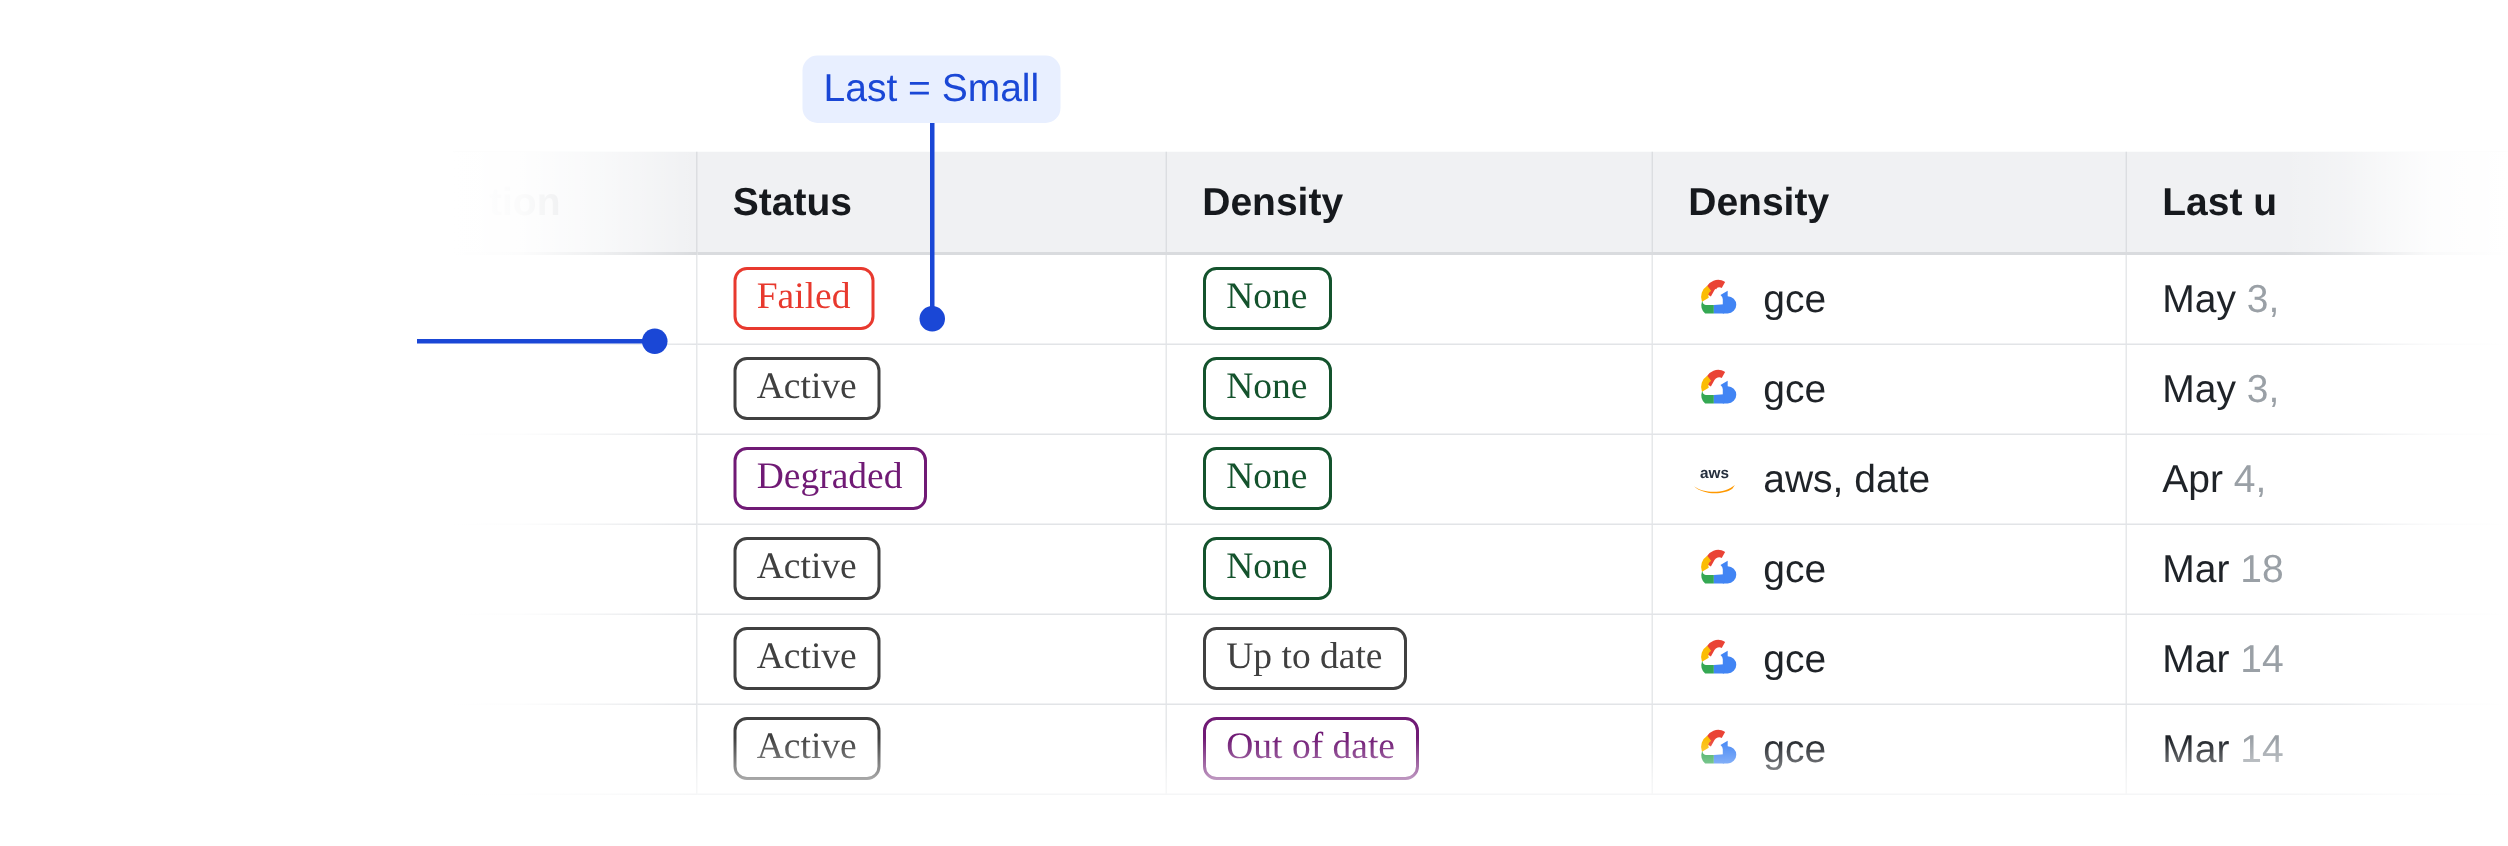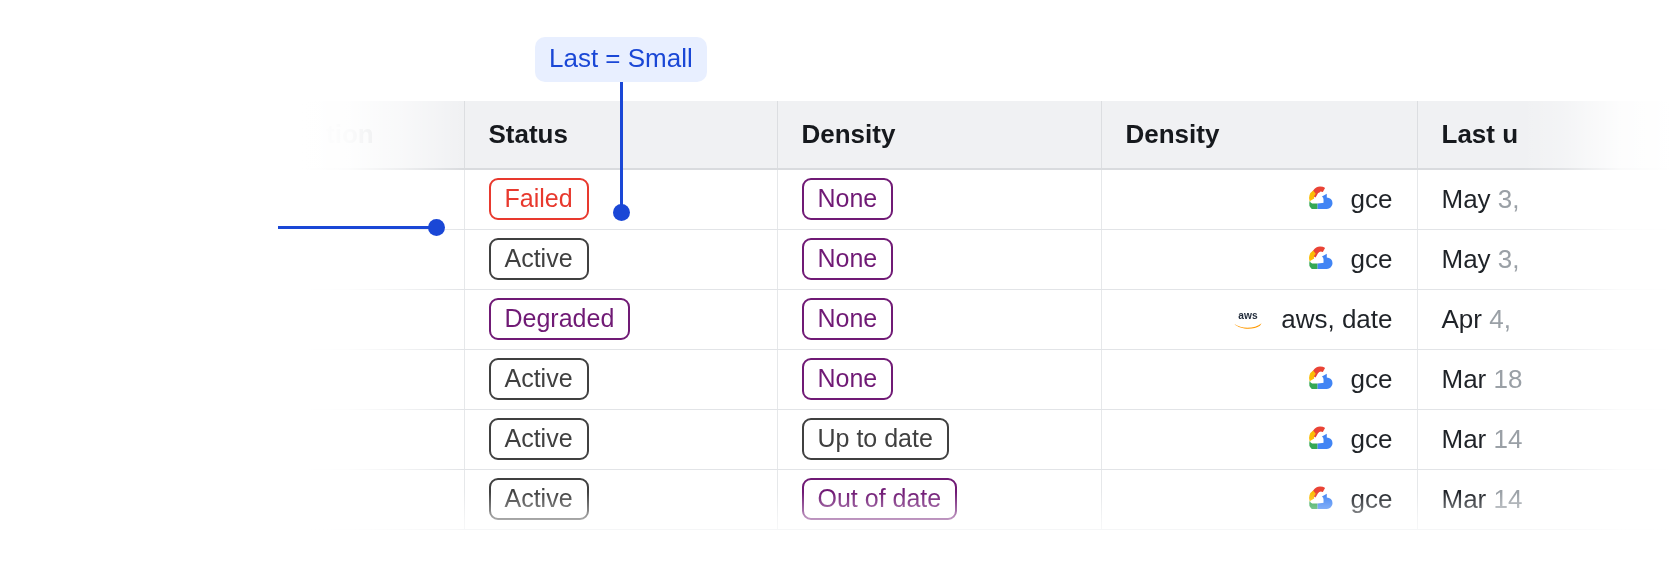--- a/index.html
+++ b/index.html
@@ -61,29 +61,30 @@
   
   .pill {
     display: inline-block;
     border: 2px solid currentColor;
     border-radius: 9px;
     padding: 4px 14px 6px;
     font-size: 25px;
     line-height: 1.12;
     background: #fff;
     white-space: nowrap;
+    font-family: Liberation Serif, serif;
   }
   .pill.red    { color: #e8392e; }
   .pill.green  { color: #404040; }
   .pill.orange { color: #701a75; }
-  .pill.grey   { color: #701a75; }
+  .pill.grey   { color: #14532d; }
   .pill.grey, .pill.red, .pill.green, .pill.orange { }
 
   
-  .prov { display: flex; align-items: center; gap: 16px; justify-content: flex-end; }
+  .prov { display: flex; align-items: center; gap: 16px; }
   .prov-icon { flex: 0 0 auto; width: 34px; height: 34px; display: block; }
   .prov-label { font-size: 26px; color: #1f2328; }
 
   
   .fade-left {
     position: absolute; left: 302px; top: 101px;
     width: 162px; height: 463px;
     background: linear-gradient(to right, #ffffff 0%, rgba(255,255,255,0.92) 28%, rgba(255,255,255,0.55) 62%, rgba(255,255,255,0) 100%);
     pointer-events: none;
   }

